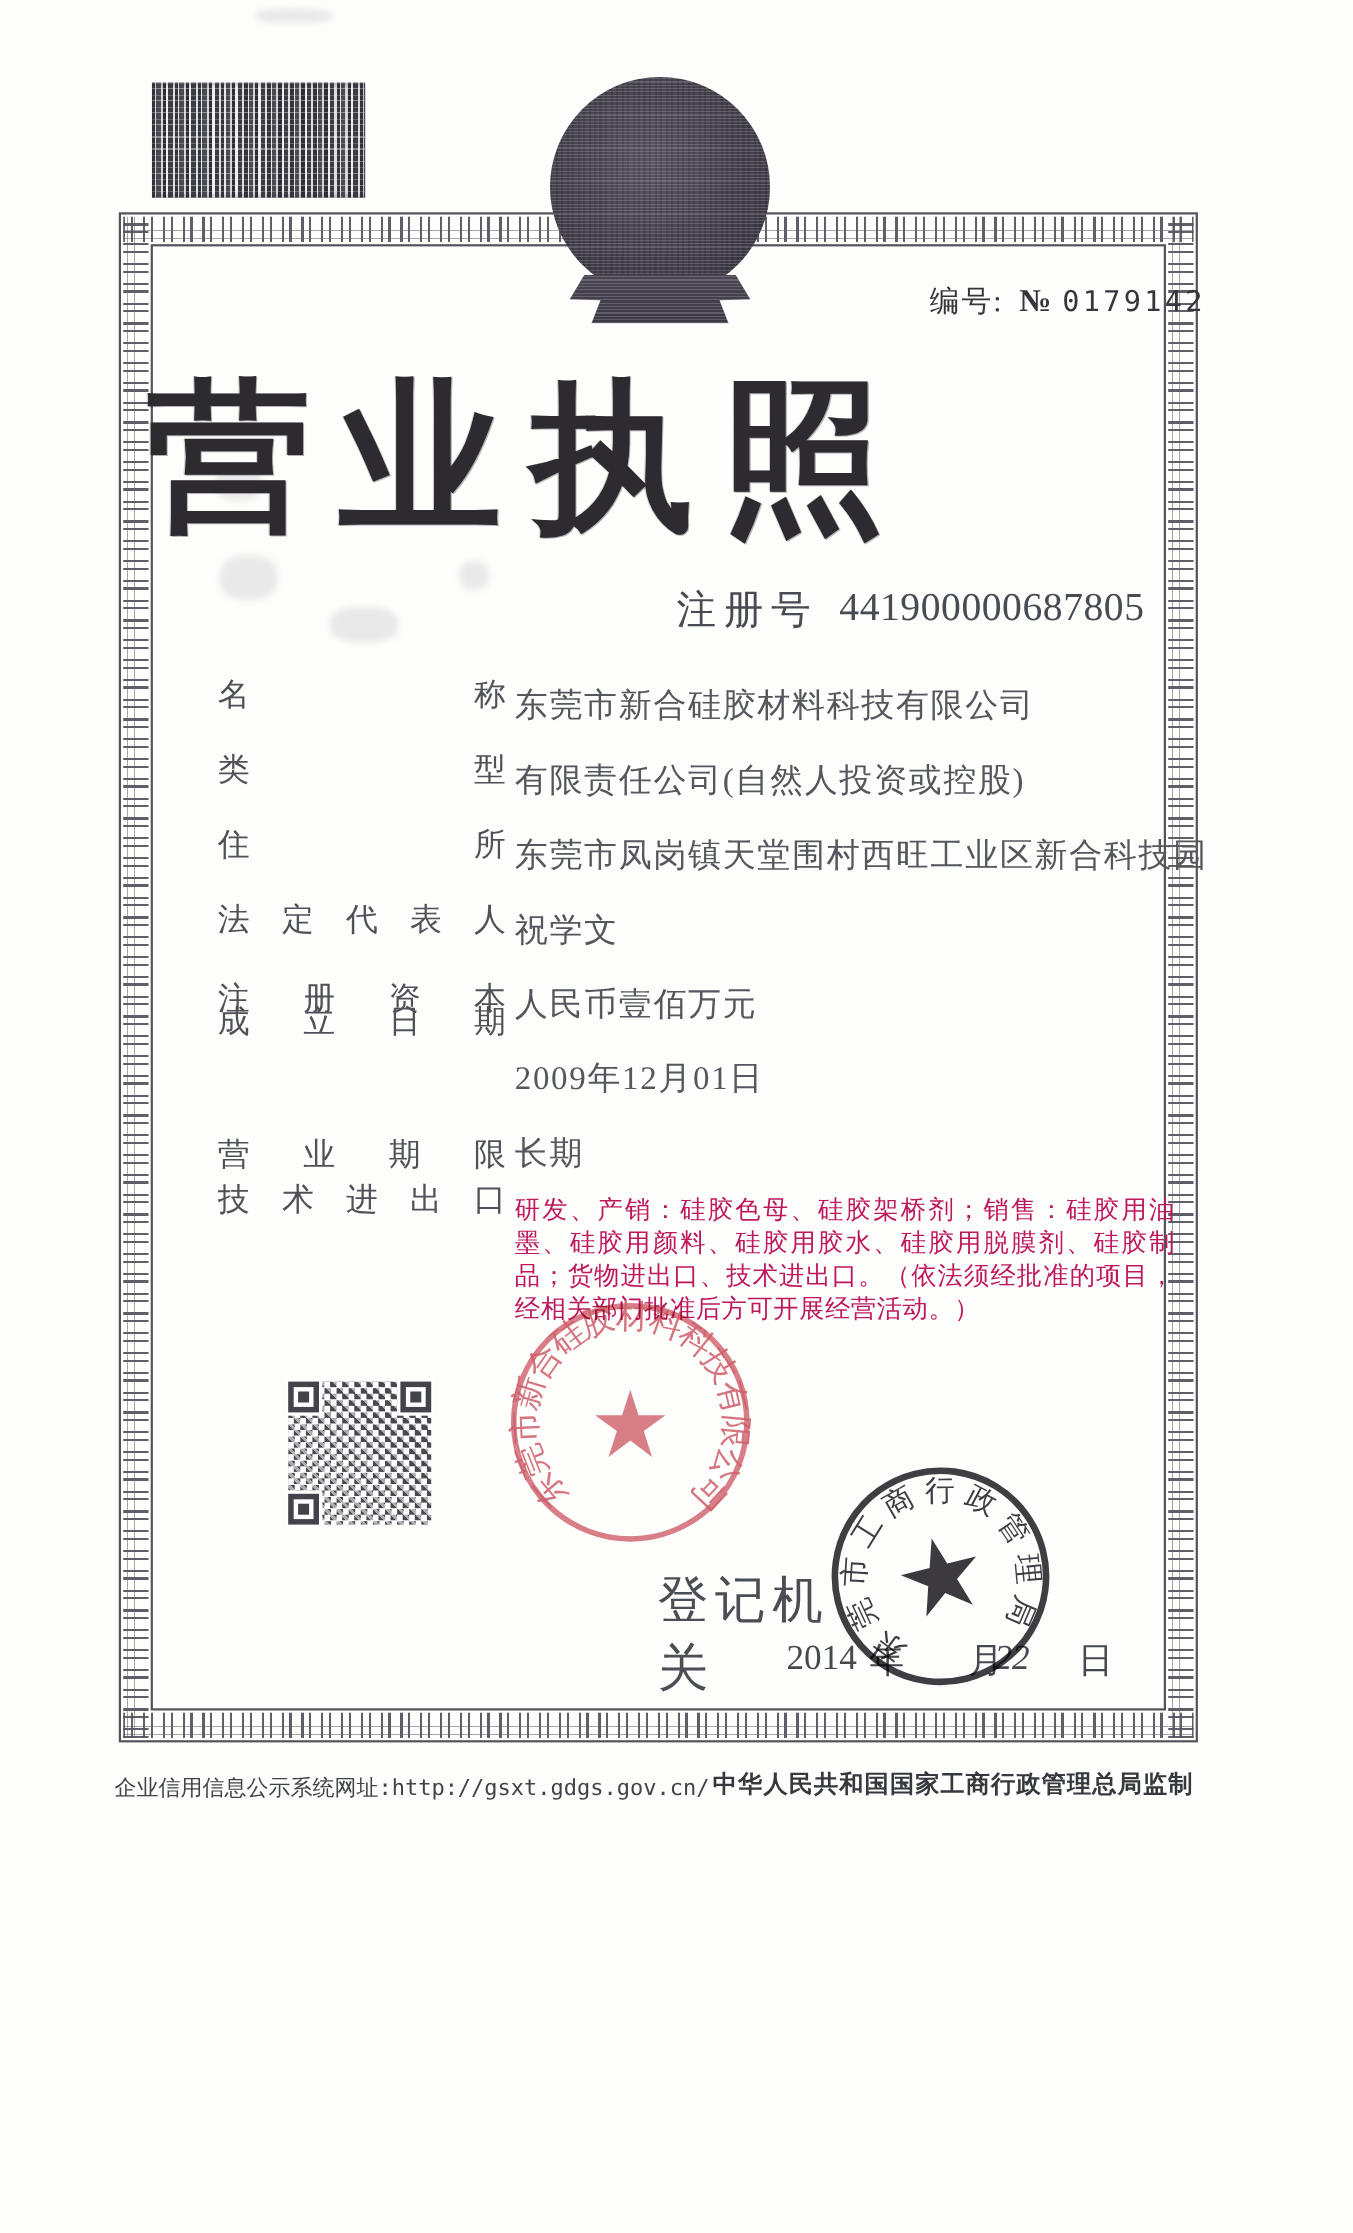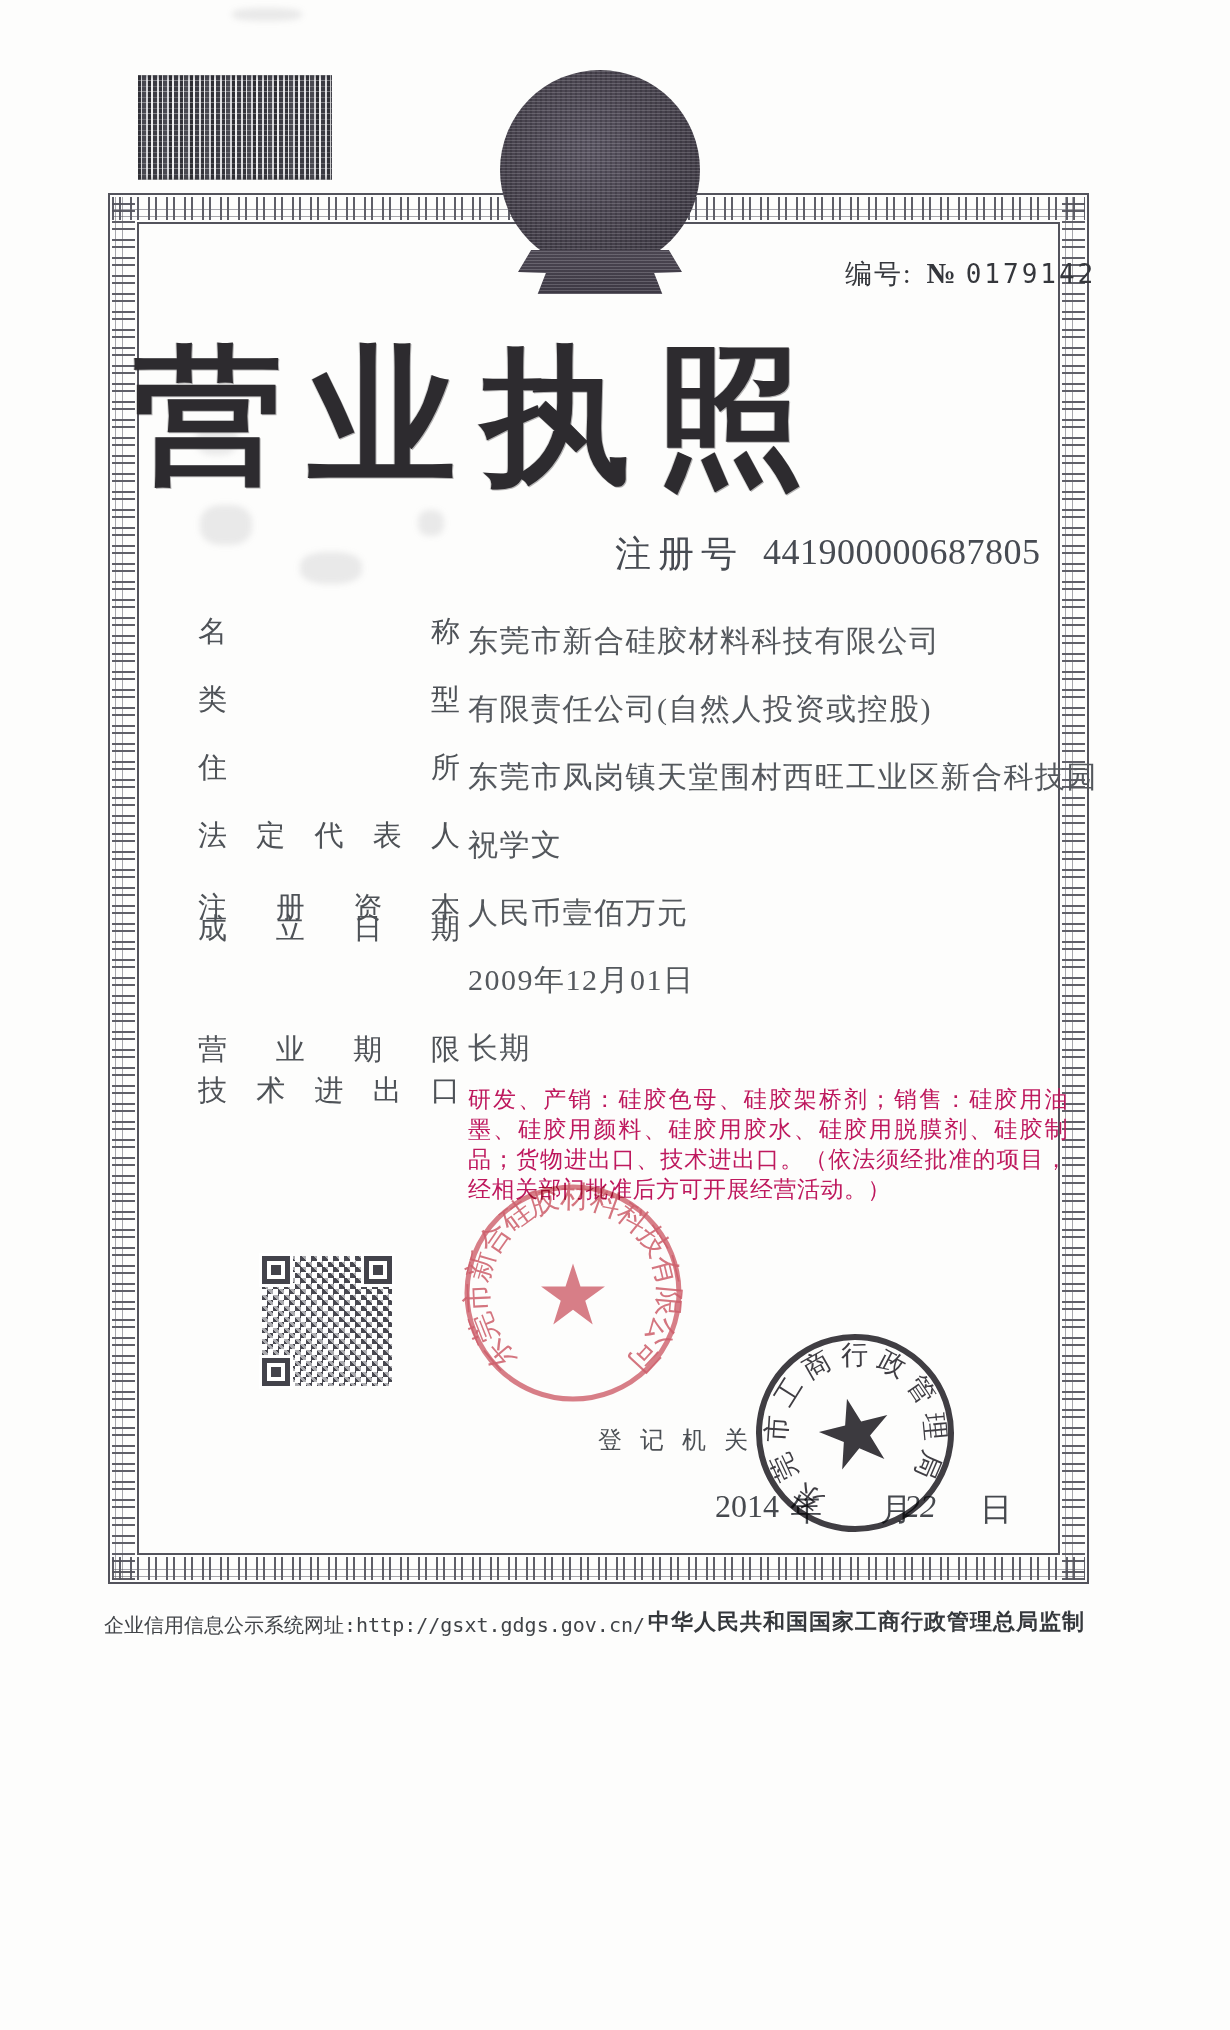--- a/index.html
+++ b/index.html
@@ -94,21 +94,21 @@
   .finder.tl{left:0;top:0;}
   .finder.tr{right:0;top:0;}
   .finder.bl{left:0;bottom:0;}
 
   
   .seal{mix-blend-mode:multiply;}
   .red-seal{left:458px;top:1178px;z-index:8;}
   .black-seal{left:752px;top:1330px;z-index:8;transform:rotate(-14deg);}
 
   
-  .registrar{left:598px;top:1424px;width:150px;font-size:24px;color:#4b4f54;
+  .registrar{left:598px;top:1424px;width:150px;font-size:46px;color:#4b4f54;
     text-align:justify;text-align-last:justify;}
   .dateline span{position:absolute;top:1488px;font-size:32px;color:#46494e;text-align:right;}
   .d-year{left:715px;font-family:"Liberation Serif",serif;}
   .d-yu{left:790px;}
   .d-mu{left:880px;}
   .d-day{left:904px;font-family:"Liberation Serif",serif;font-style:italic;}
   .d-du{left:980px;}
 
   
   .footer-left{left:104px;top:1612px;font-size:20px;color:#404347;font-family:"DejaVu Sans Mono",monospace;letter-spacing:0;}

